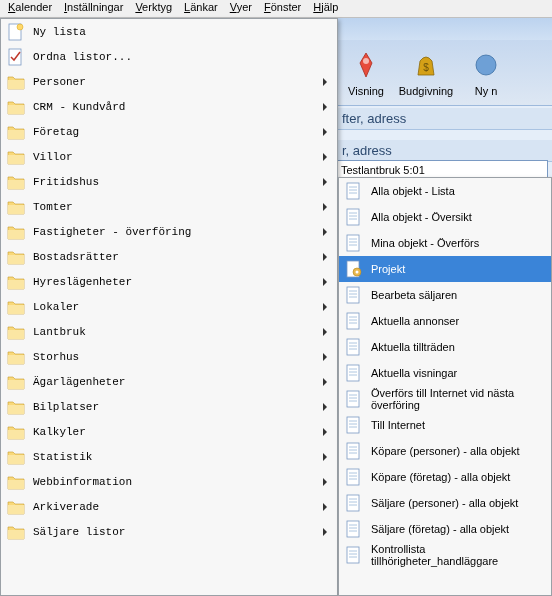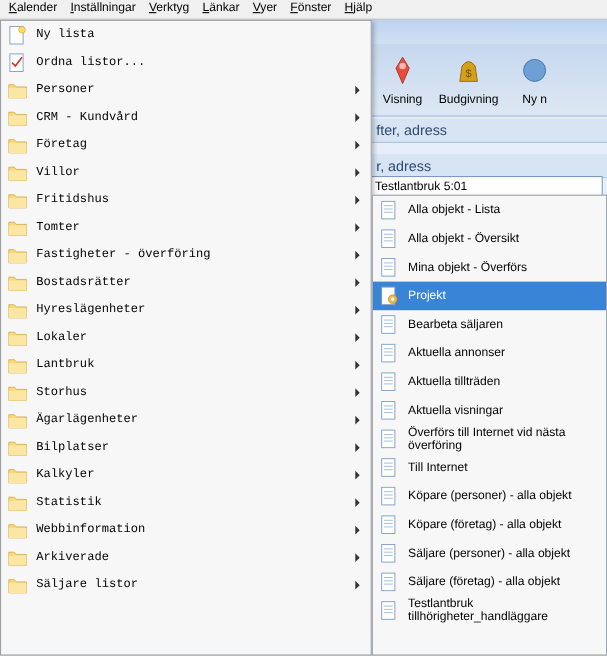--- a/index.html
+++ b/index.html
@@ -488,15 +488,15 @@
     <div class="sm-item">
       <svg class="sm-icon" viewBox="0 0 18 18">
         <use href="#icon-doc"></use>
       </svg>
       <span>Säljare (företag) - alla objekt</span>
     </div>
     <div class="sm-item">
       <svg class="sm-icon" viewBox="0 0 18 18">
         <use href="#icon-doc"></use>
       </svg>
-      <span>Testlantbruk tillhörigheter_handläggare</span>
+      <span>Kontrollista tillhörigheter_handläggare</span>
     </div>
   </div>
 
 </body></html>

